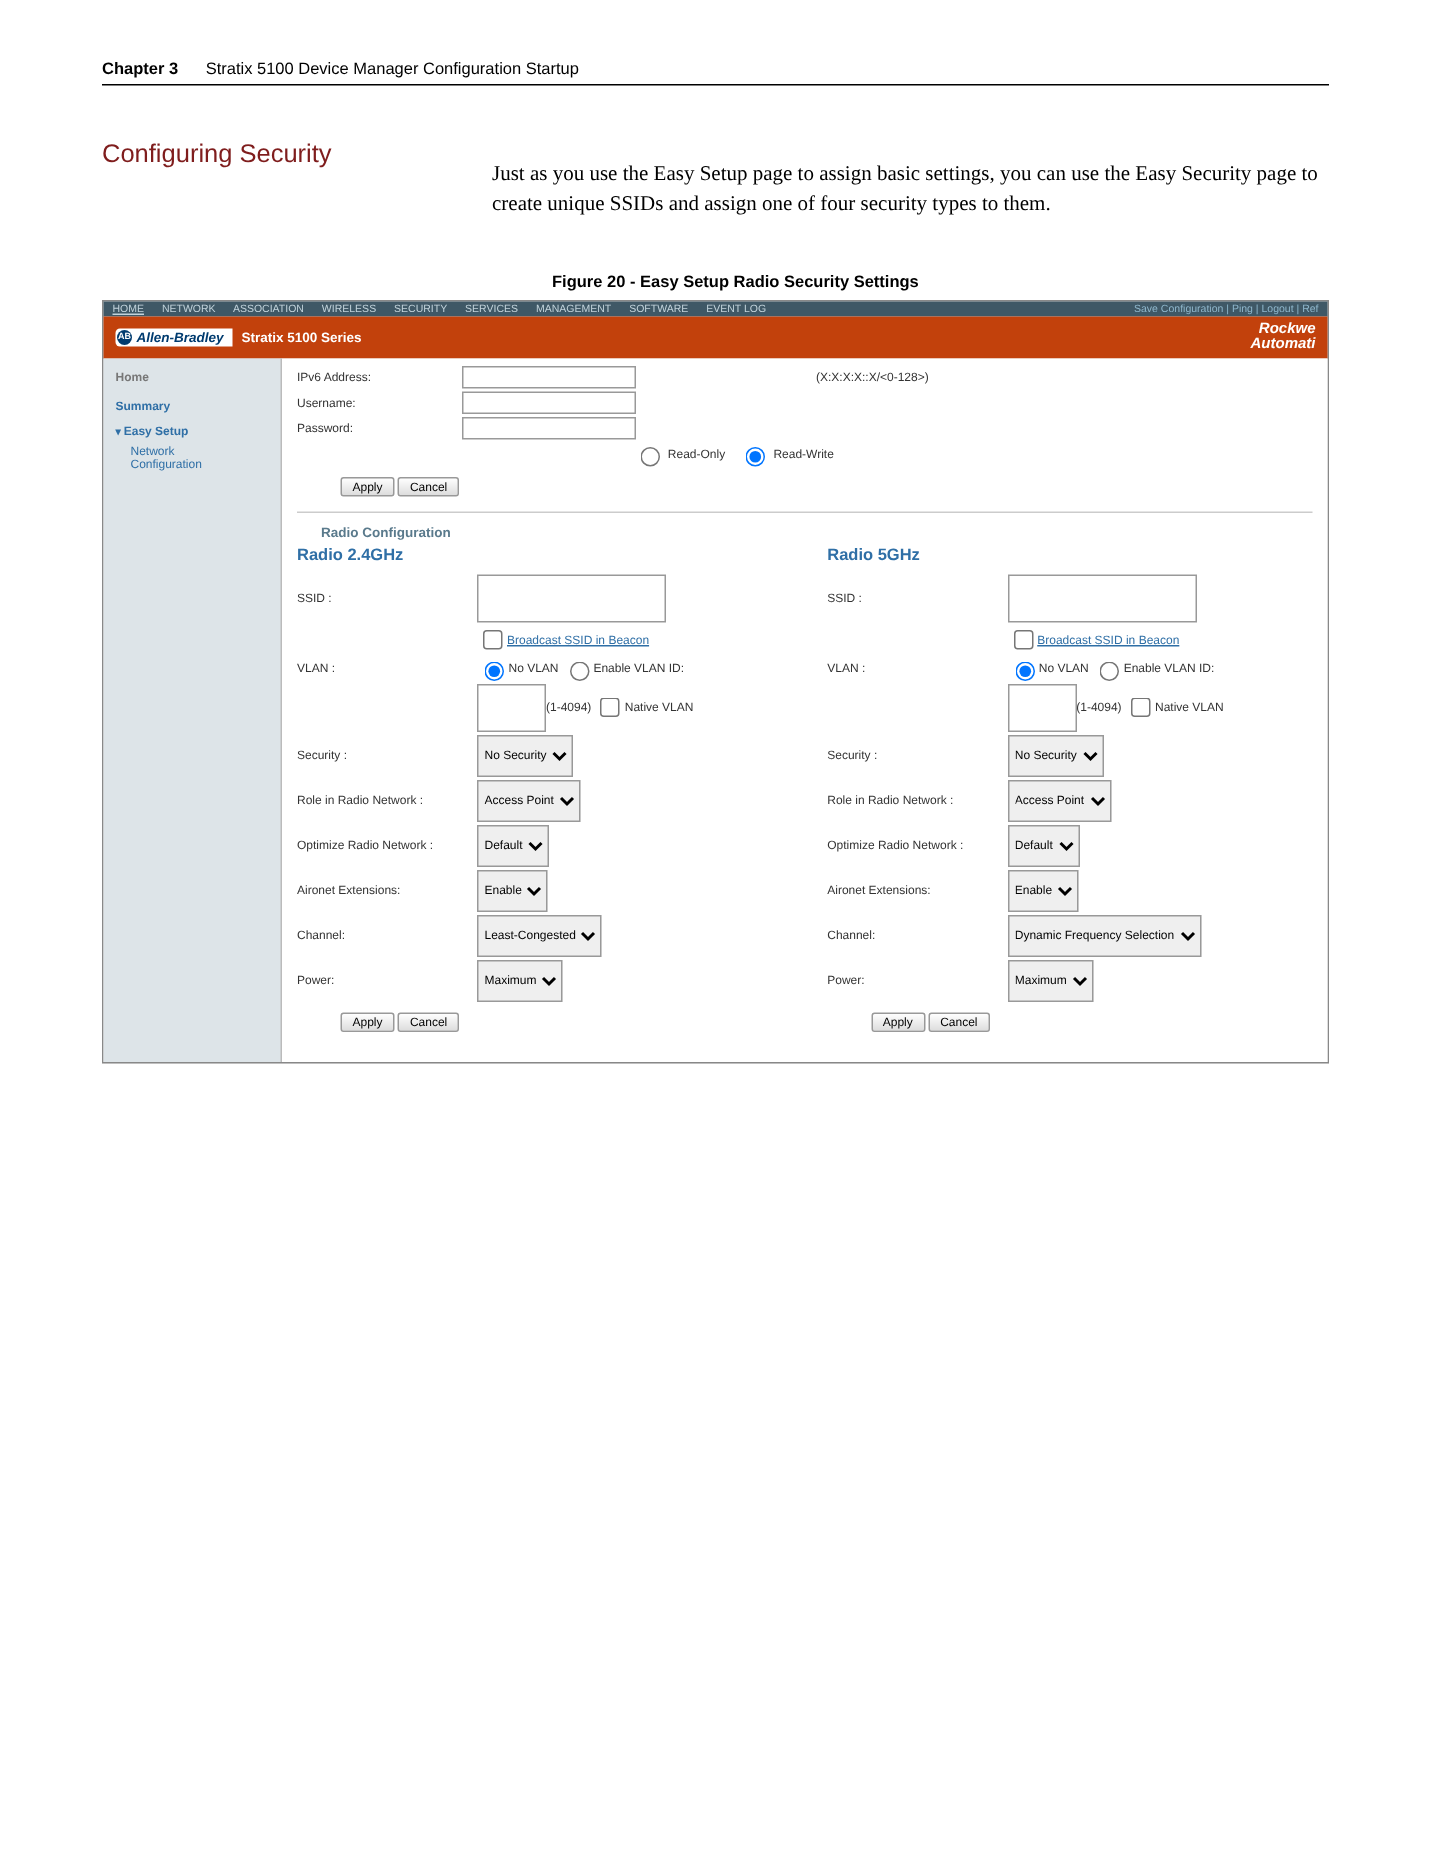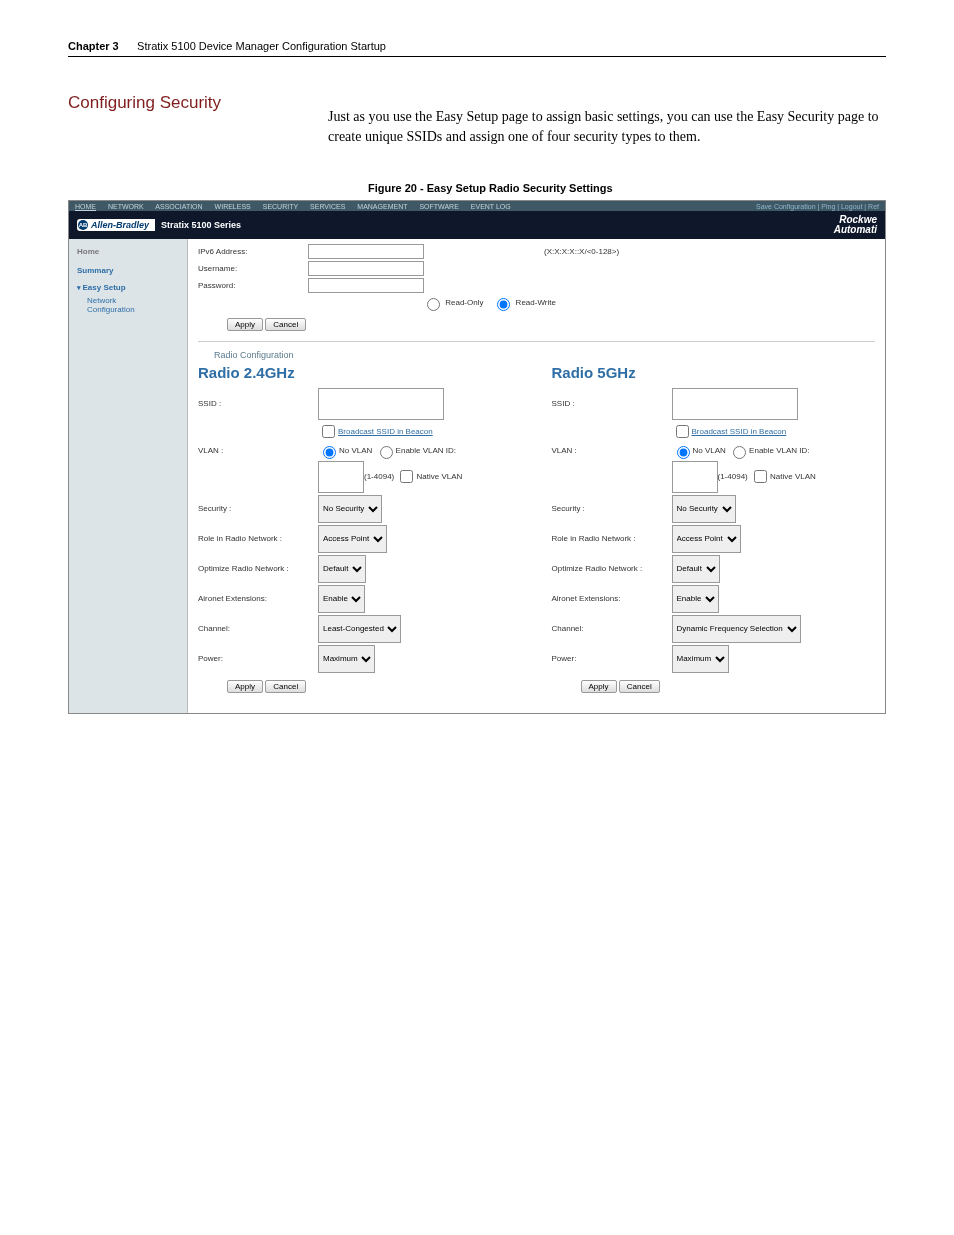--- a/index.html
+++ b/index.html
@@ -59,21 +59,21 @@
     color: #c2d3db;
     display: flex;
     justify-content: space-between;
     padding: 2px 6px 1px 6px;
     font-size: 7px;
   }
   .ss-topbar .nav a { color: #c2d3db; text-decoration: none; margin-right: 10px; }
   .ss-topbar .nav .home { text-decoration: underline; }
   .ss-topbar .right-links { color: #8fb7cc; }
   .ss-title {
-    background: #0f172a;
+    background: #c2410c;
     color: #fff;
     display: flex;
     align-items: center;
     padding: 4px 8px;
     font-size: 9px;
   }
   .ss-title .logo {
     background: #fff;
     color: #003b6f;
     font-style: italic;
@@ -122,24 +122,24 @@
   .rb input { vertical-align: middle; }
   .btnrow { margin: 6px 0 10px 0; padding-left: 29px; }
   .btn {
     font-size: 8px;
     border: 1px solid #999;
     background: linear-gradient(#fefefe,#ddd);
     padding: 1px 7px;
     border-radius: 2px;
     cursor: pointer;
   }
-  .sect-head { color: #5a7a8c; font-weight: normal; margin: 6px 0 4px 0; font-size: 9px; padding-left: 16px;}
+  .sect-head { color: #5a7a8c; font-weight: bold; margin: 6px 0 4px 0; font-size: 9px; padding-left: 16px;}
   .radio-cols { display: flex; gap: 30px; }
   .radio-col { flex: 1; }
-  .radio-col .head { color: #2f6fa6; font-weight: bold; font-size: 15px; margin-bottom: 6px; }
+  .radio-col .head { color: #2f6fa6; font-weight: bold; font-size: 11px; margin-bottom: 6px; }
   .radio-col .row { display: flex; align-items: center; padding: 1px 0; }
   .radio-col .row .rlbl { width: 120px; }
   .radio-col select, .radio-col input[type=text] { font-size: 8px; border: 1px solid #999; height: 28px; }
   .linky { color: #2f6fa6; text-decoration: underline; cursor: pointer; }
   .footer {
     display: flex;
     justify-content: space-between;
     font-size: 11px;
     margin-top: 420px;
   }

